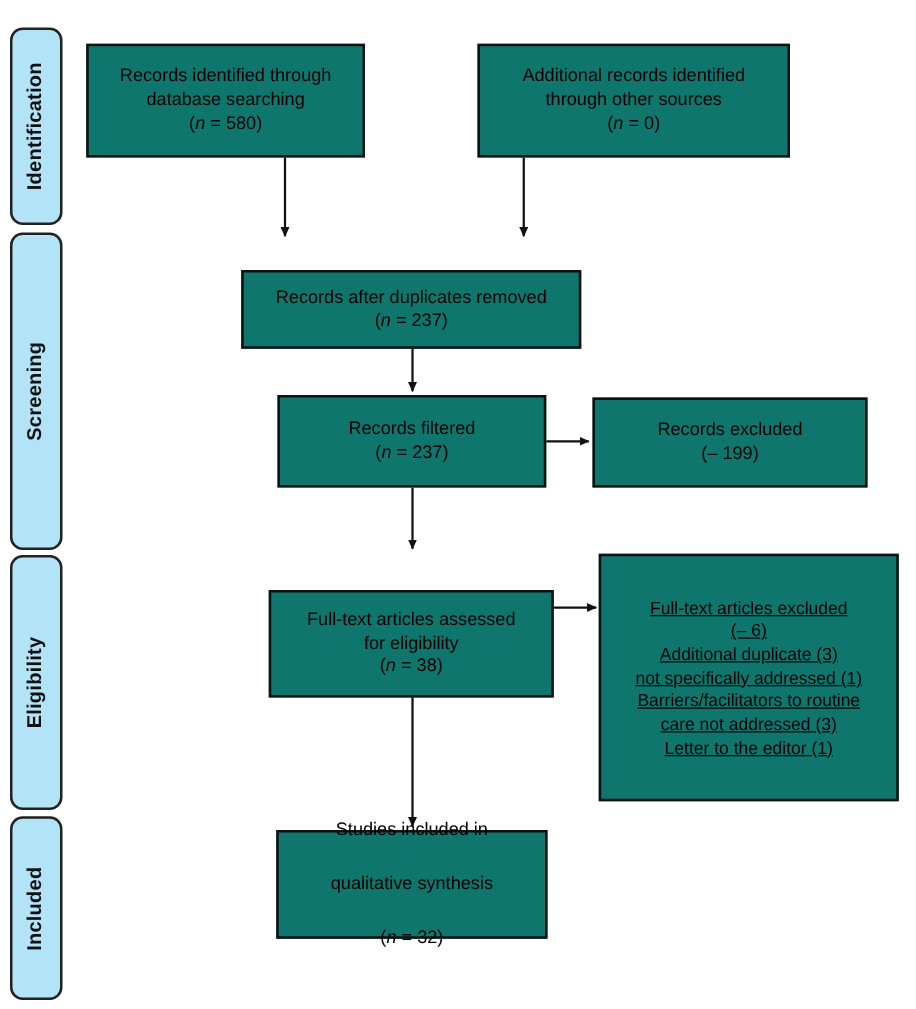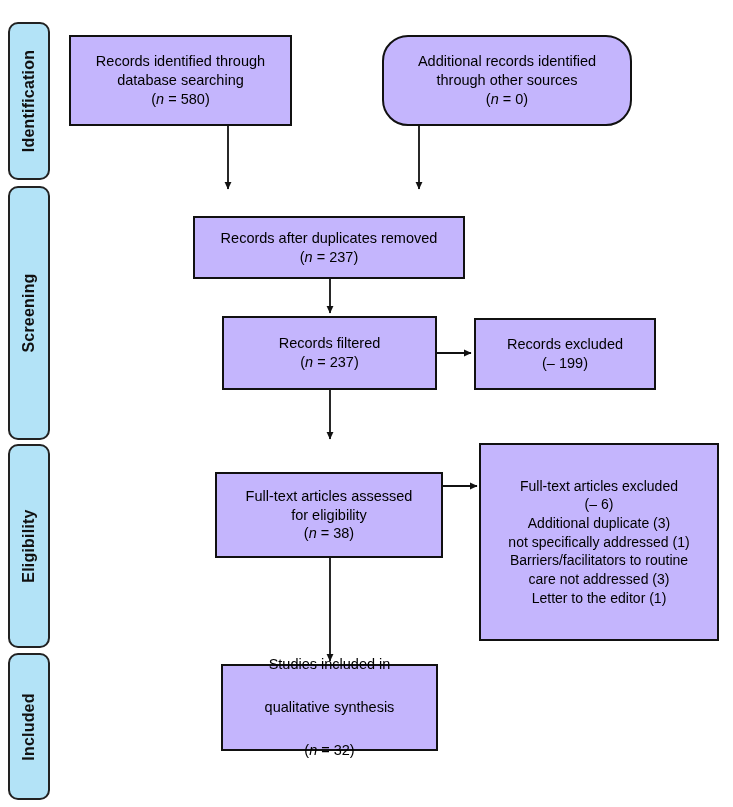--- a/index.html
+++ b/index.html
@@ -7,21 +7,21 @@
        font-family:"Liberation Sans","DejaVu Sans",sans-serif;color:#000;}
   #canvas{position:absolute;left:0;top:0;width:733px;height:807px;}
 
   .stage{position:absolute;background:#b3e3f7;border:2px solid #222222;
          border-radius:10px;box-sizing:border-box;
          display:flex;align-items:center;justify-content:center;}
   .stage .vlabel{
     transform:rotate(-90deg);white-space:nowrap;
     font-size:16px;font-weight:bold;letter-spacing:.2px;color:#111;}
 
-  .node{position:absolute;background:#c4b5fd;border:2px solid #111111;
+  .node{position:absolute;background:#0f766e;border:2px solid #111111;
         box-sizing:border-box;display:flex;flex-direction:column;
         align-items:center;justify-content:center;
         text-align:center;font-size:14.5px;line-height:1.30;color:#000;
         padding:2px 6px;}
   .node .ln{display:block;white-space:nowrap;}
   .node .ital{font-style:italic;}
 
   .excl-node{font-size:14px;line-height:1.33;}
 
   svg#wires{position:absolute;left:0;top:0;width:733px;height:807px;
@@ -69,48 +69,48 @@
 
     <line x1="330" y1="528" x2="330" y2="661" stroke="#111111" stroke-width="1.8" marker-end="url(#ah)"></line>
   </svg>
 
   <div class="node" style="left:69px;top:35px;width:223px;height:91px;">
     <span class="ln">Records identified through</span>
     <span class="ln">database searching</span>
     <span class="ln">(<i class="ital">n</i><span> = 580)</span></span>
   </div>
 
-  <div class="node" style="left:382px;top:35px;width:250px;height:91px;border-radius:26px;">
+  <div class="node" style="left:382px;top:35px;width:250px;height:91px;">
     <span class="ln">Additional records identified</span>
     <span class="ln">through other sources</span>
     <span class="ln">(<i class="ital">n</i><span> = 0)</span></span>
   </div>
 
   <div class="node" style="left:193px;top:192px;width:272px;height:63px;margin-top:24px;">
     <span class="ln">Records after duplicates removed</span>
     <span class="ln">(<i class="ital">n</i><span> = 237)</span></span>
   </div>
 
   <div class="node" style="left:222px;top:316px;width:215px;height:74px;">
     <span class="ln">Records filtered</span>
     <span class="ln">(<i class="ital">n</i><span> = 237)</span></span>
   </div>
 
-  <div class="node" style="left:474px;top:318px;width:182px;height:72px;">
+  <div class="node" style="left:474px;top:318px;width:220px;height:72px;">
     <span class="ln">Records excluded</span>
     <span class="ln">(– 199)</span>
   </div>
 
   <div class="node" style="left:215px;top:442px;width:228px;height:86px;margin-top:30px;">
     <span class="ln">Full-text articles assessed</span>
     <span class="ln">for eligibility</span>
     <span class="ln">(<i class="ital">n</i><span> = 38)</span></span>
   </div>
 
-  <div class="node excl-node" style="left:479px;top:443px;width:240px;height:198px;">
+  <div class="node excl-node" style="left:479px;top:443px;width:240px;height:198px;text-decoration:underline;">
     <span class="ln">Full-text articles excluded</span>
     <span class="ln">(– 6)</span>
     <span class="ln">Additional duplicate (3)</span>
     <span class="ln">not specifically addressed (1)</span>
     <span class="ln">Barriers/facilitators to routine</span>
     <span class="ln">care not addressed (3)</span>
     <span class="ln">Letter to the editor (1)</span>
   </div>
 
   <div class="node" style="left:221px;top:664px;width:217px;height:87px;gap:24px;">

